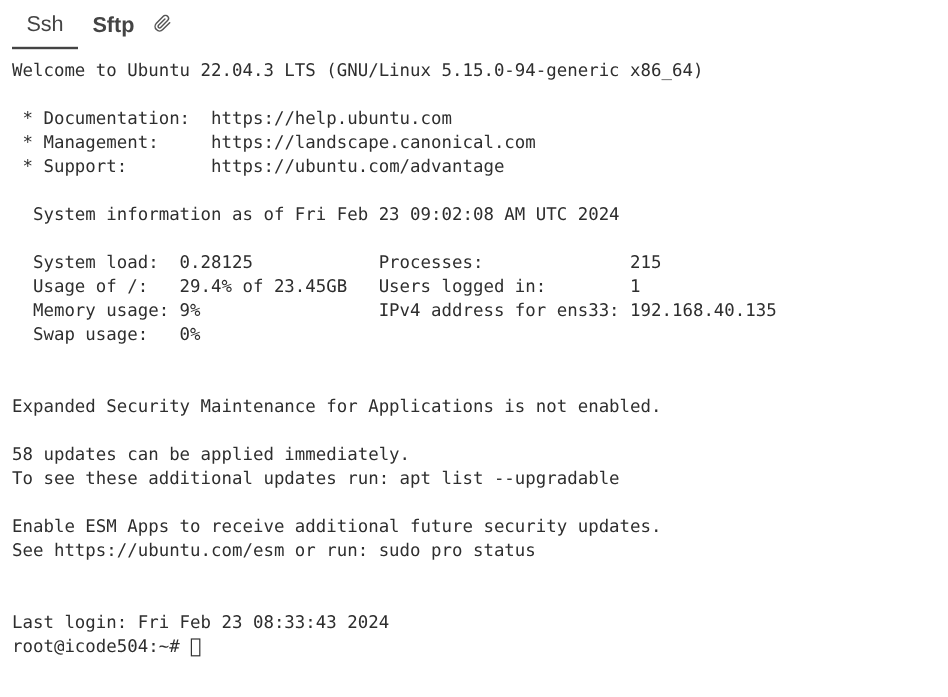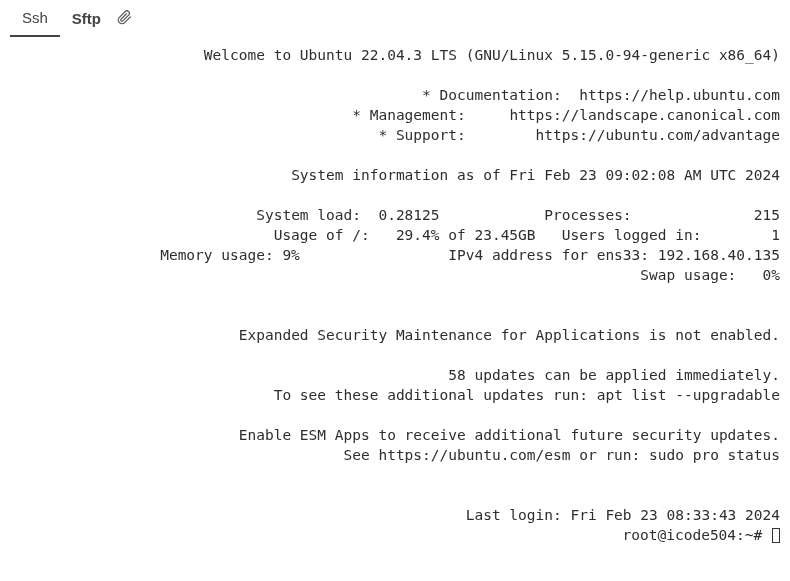--- a/index.html
+++ b/index.html
@@ -14,41 +14,40 @@
       background: #ffffff;
       color: #2e2e2e;
       width: 790px;
     }
     .tab-bar {
       display: flex;
       align-items: center;
       padding: 4px 10px;
       gap: 0;
       font-family: -apple-system, BlinkMacSystemFont, "Segoe UI", sans-serif;
-      font-size: 15px;
+      font-size: 18px;
       color: #444;
     }
     .tab {
       padding: 4px 12px 6px 12px;
       cursor: pointer;
       font-weight: bold;
     }
     .tab.active {
       border-bottom: 2px solid #444;
       font-weight: 400;
     }
     .paperclip {
       margin-left: 4px;
       font-size: 15px;
       color: #555;
     }
     .terminal {
       padding: 4px 10px 10px 10px;
       white-space: pre;
-      text-align: right;
     }
     .cursor-box {
       display: inline-block;
       width: 8px;
       height: 15px;
       border: 1px solid #333;
       vertical-align: text-bottom;
       margin-left: 1px;
     }
   </style>

